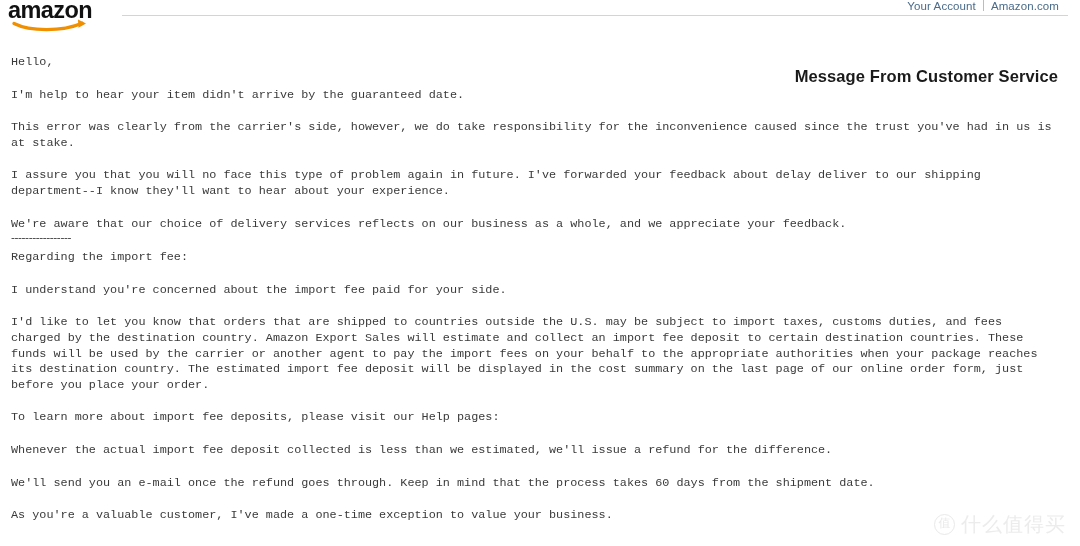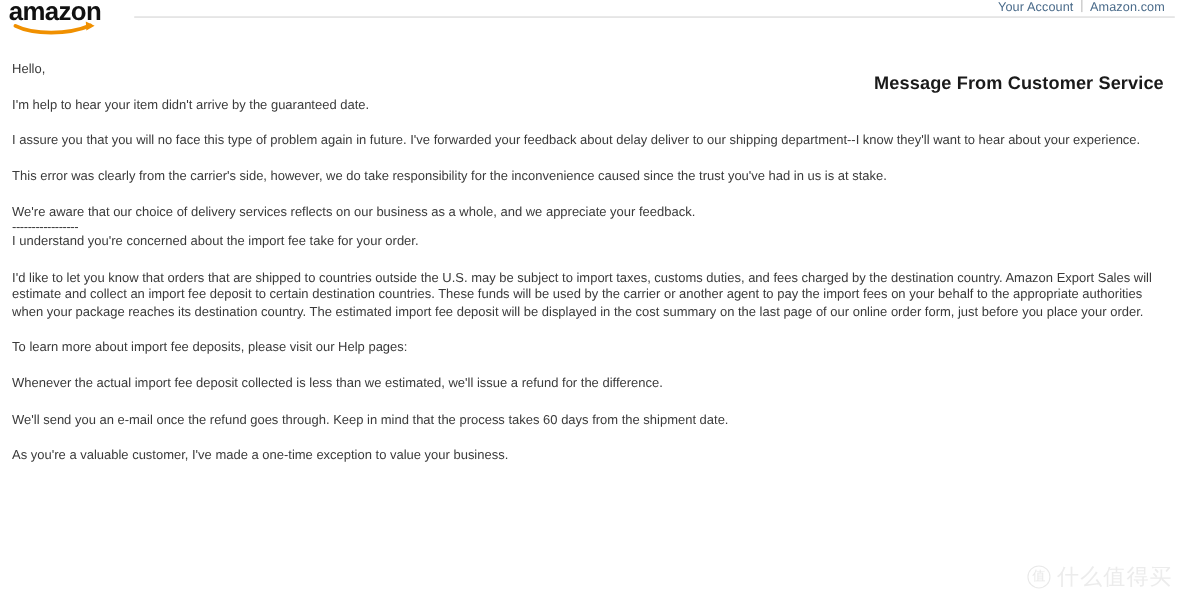--- a/index.html
+++ b/index.html
@@ -87,20 +87,21 @@
     left: 11px;
     top: 55px;
     width: 1045px;
     font-size: 11.8px;
     line-height: 15.6px;
     color: #3a3a3a;
   }
   #message-body p.para {
     margin: 0 0 17px 0;
     padding: 0;
+    font-family: Liberation Mono, monospace;
   }
   #message-body p.para.tight {
     margin-bottom: 0px;
   }
   #message-body .divider-dashes {
     margin: 0;
     padding: 0;
     font-family: "Liberation Sans", sans-serif;
     font-size: 11.8px;
     line-height: 11px;
@@ -167,28 +168,29 @@
   </div>
 
   <div id="page-title">Message From Customer Service</div>
 </div>
 
 <div id="message-body">
 
   <p class="para">Hello,</p>
 
   <p class="para">I'm help to hear your item didn't arrive by the guaranteed date.</p>
+  <p class="para">This error was clearly from the carrier's side, however, we do take responsibility for the inconvenience caused since the trust you've had in us is at stake.</p>
   <p class="para">I assure you that you will no face this type of problem again in future. I've forwarded your feedback about delay deliver to our shipping department--I know they'll want to hear about your experience.</p>
-  <p class="para">This error was clearly from the carrier's side, however, we do take responsibility for the inconvenience caused since the trust you've had in us is at stake.</p>
   <p class="para tight">We're aware that our choice of delivery services reflects on our business as a whole, and we appreciate your feedback.</p>
 
   <div class="divider-dashes">-----------------</div>
 
-
-  <p class="para">I understand you're concerned about the import fee take for your order.</p>
+  <p class="para after-divider">Regarding the import fee:</p>
+
+  <p class="para">I understand you're concerned about the import fee paid for your side.</p>
   <p class="para">I'd like to let you know that orders that are shipped to countries outside the U.S. may be subject to import taxes, customs duties, and fees charged by the destination country. Amazon Export Sales will estimate and collect an import fee deposit to certain destination countries. These funds will be used by the carrier or another agent to pay the import fees on your behalf to the appropriate authorities when your package reaches its destination country. The estimated import fee deposit will be displayed in the cost summary on the last page of our online order form, just before you place your order.</p>
   <p class="para">To learn more about import fee deposits, please visit our Help pages:</p>
 
 
   <p class="para">Whenever the actual import fee deposit collected is less than we estimated, we'll issue a refund for the difference.</p>
   <p class="para">We'll send you an e-mail once the refund goes through. Keep in mind that the process takes 60 days from the shipment date.</p>
   <p class="para">As you're a valuable customer, I've made a one-time exception to value your business.</p>
 </div>
 
 <div id="watermark">

